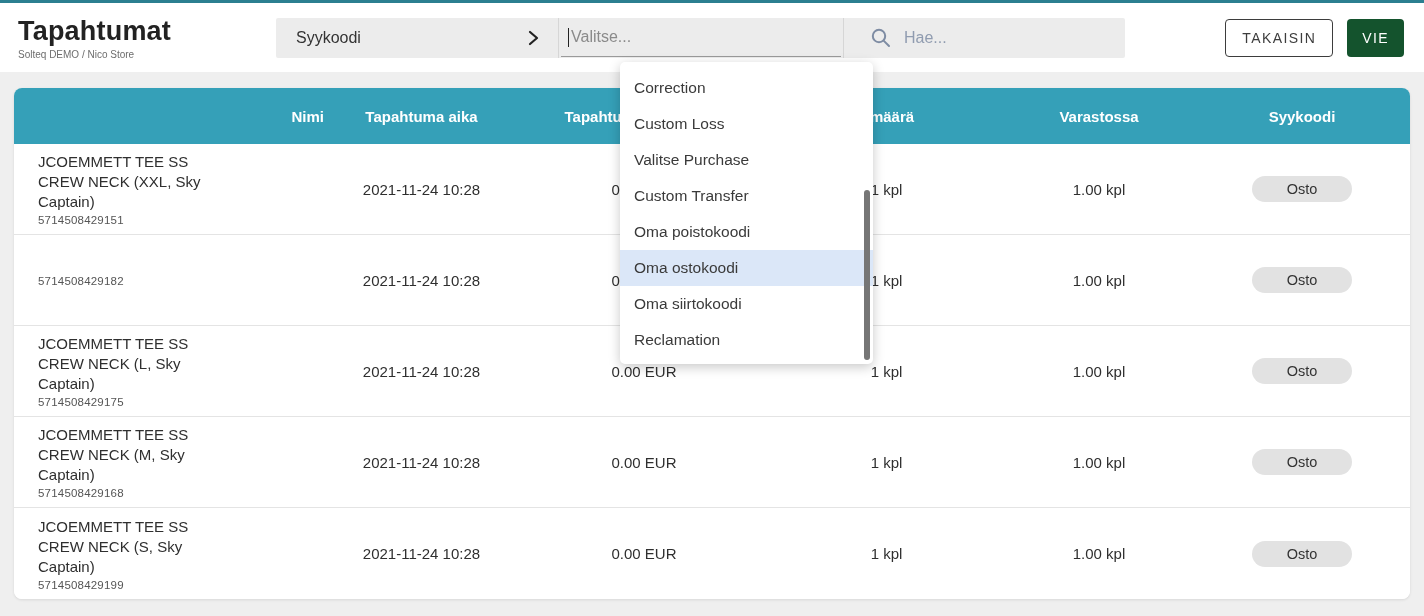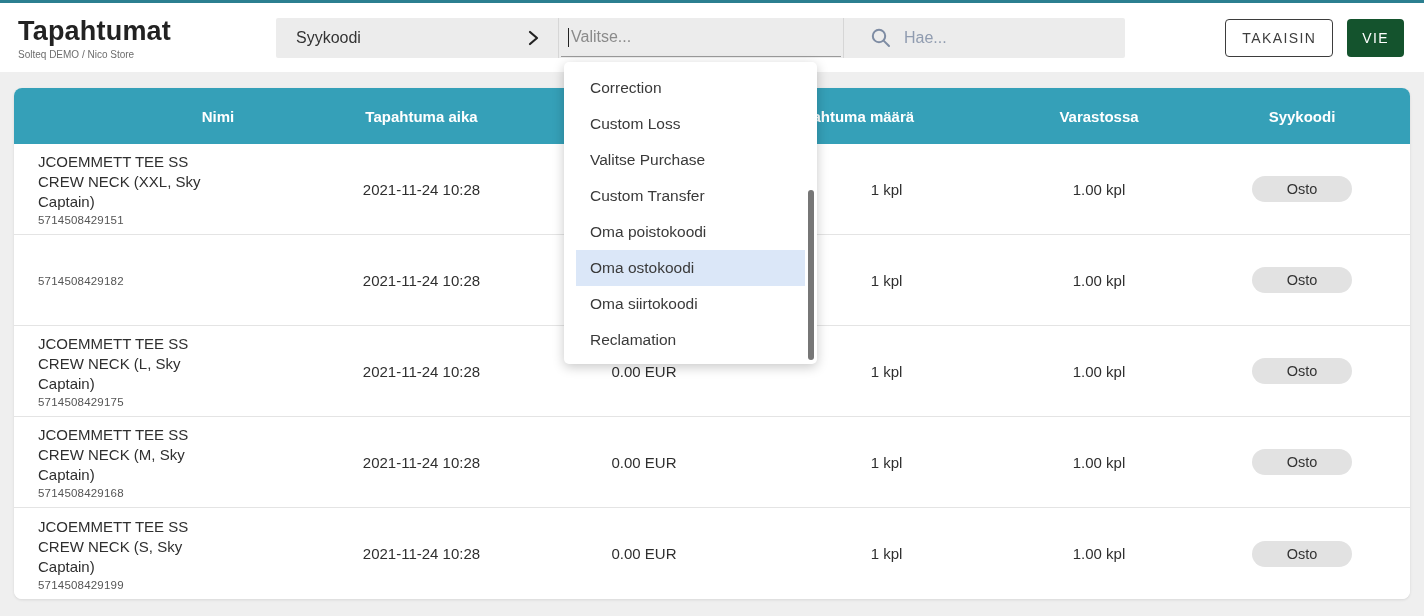--- a/index.html
+++ b/index.html
@@ -58,39 +58,39 @@
     background:#fff; border-radius:8px; overflow:hidden;
     box-shadow:0 1px 3px rgba(0,0,0,0.10);
   }
   .thead, .trow {
     display:grid;
     grid-template-columns:310px 195px 250px 235px 190px 216px;
     align-items:center;
   }
   .thead { background:#35a0b8; height:56px; color:#fff; font-size:15px; font-weight:700; }
   .th { text-align:center; }
-  .th-name { text-align:center; padding-left:73px;margin-left:25px; }
+  .th-name { text-align:right; padding-left:73px;margin-left:25px; }
   .th-shift-a { transform:translateX(-20px); }
   .th-shift-b { transform:translateX(-36px); }
   .trow { height:91px; border-bottom:1px solid #e4e4e4; background:#fff; cursor:pointer; }
   .trow:last-child { border-bottom:none; }
   .td { text-align:center; font-size:15px; color:#2f2f2f; }
   .td-name { text-align:left; padding-left:24px; }
   .pname { width:175px; font-size:15px; color:#2f2f2f; line-height:20px; }
   .ean { font-size:11.5px; color:#555; margin-top:2px; letter-spacing:0.2px; }
   .badge {
     display:inline-block; min-width:100px; padding:5px 0; background:#e2e2e2;
     border-radius:14px; font-size:14.5px; color:#333; text-align:center;
   }
 
   
   .dropdown {
-    position:absolute; left:564px; top:62px; width:253px; height:302px;
+    position:absolute; left:620px; top:62px; width:253px; height:302px;
     background:#fff; border-radius:5px; box-shadow:0 3px 12px rgba(0,0,0,0.22);
-    z-index:10; padding:8px 12px; overflow:hidden;
+    z-index:10; padding:8px 0; overflow:hidden;
   }
   .dd-item {
     height:36px; line-height:36px; padding-left:14px; font-size:15.5px; color:#3a3a3a;
     cursor:pointer; white-space:nowrap;
   }
   .dd-item.selected { background:#dbe7f8; }
   .dd-scrollbar {
     position:absolute; right:3px; top:128px; width:6px; height:170px;
     background:#767676; border-radius:3px; cursor:grab;
   }

